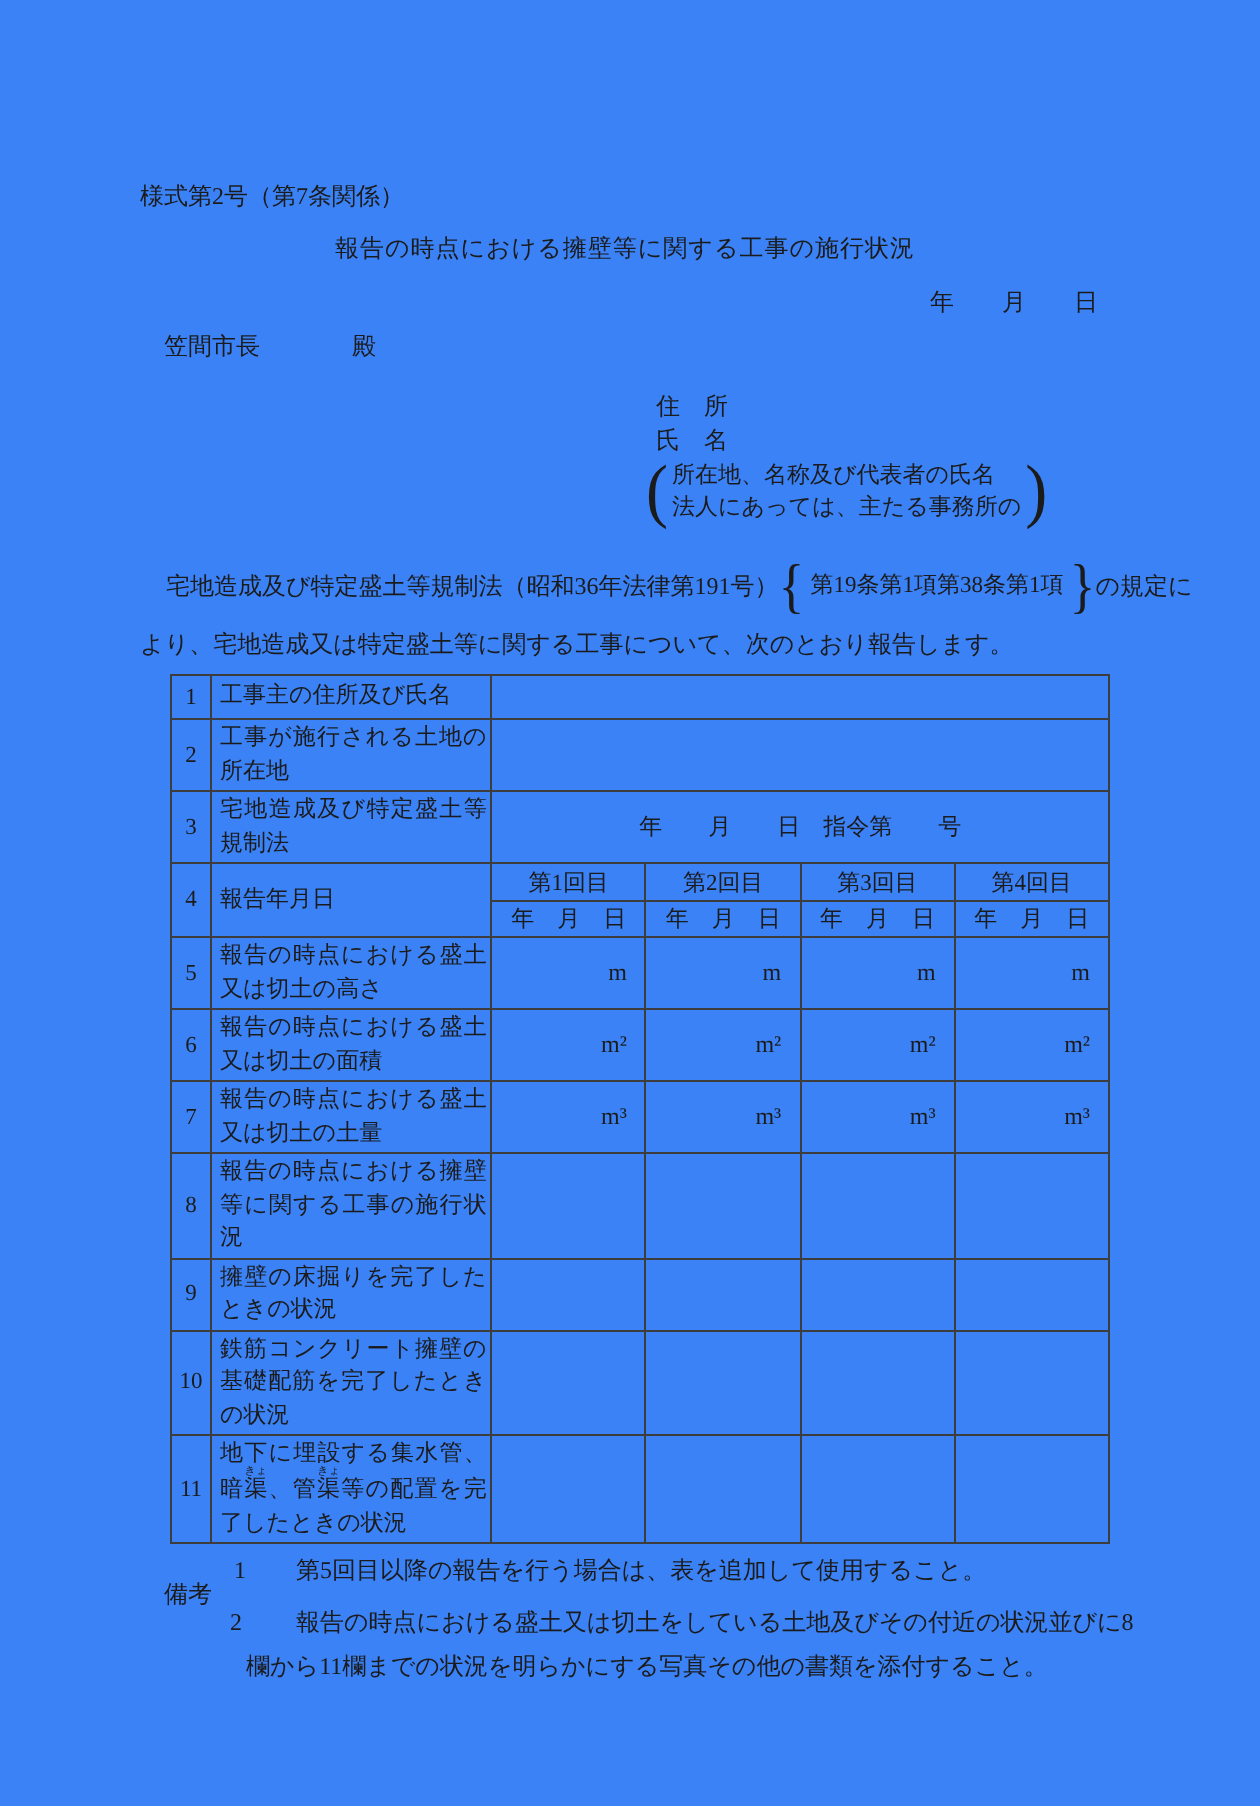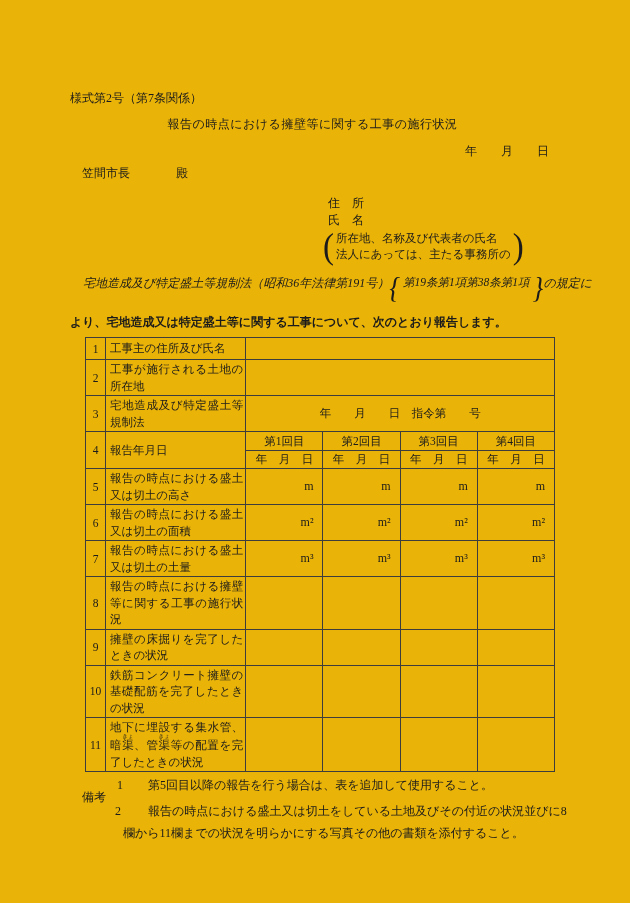--- a/index.html
+++ b/index.html
@@ -1,35 +1,35 @@
 <!DOCTYPE html>
 <html><head>
 <meta charset="utf-8">
 <style>
   html,body{margin:0;padding:0;background:#fff;}
   .page{
     width:630px;height:903px;box-sizing:border-box;
-    padding:90px 75px 20px 70px;background:#eab308;color:#1b1b1b;
+    padding:90px 75px 20px 70px;background:#3b82f6;color:#1b1b1b;
     font-family:"Liberation Serif","DejaVu Serif",serif;font-size:12px;
     position:relative;overflow:hidden;
   }
   .form-number{font-size:12px;}
   .title{text-align:center;margin-top:9px;letter-spacing:0.5px;}
   .date-line{text-align:right;padding-right:6px;margin-top:10px;}
   .addressee{margin-top:5px;margin-left:12px;}
   .addressee .suffix{margin-left:46px;}
   .applicant{margin-left:258px;margin-top:13px;line-height:17px;}
   .corp-note{display:flex;align-items:center;margin-top:1px;margin-left:-5px;}
   .paren{font-size:33px;font-weight:400;line-height:1;transform:scaleY(1.08);}
   .corp-lines{display:flex;flex-direction:column;font-size:11.5px;line-height:15.5px;margin:0 2px;}
   .law{margin-top:12px;}
-  .law-line1{display:flex;padding-left:13px;height:37px;white-space:nowrap;font-style:italic;}
+  .law-line1{display:flex;align-items:center;padding-left:13px;height:37px;white-space:nowrap;}
   .brace{font-size:27px;line-height:1;font-weight:300;transform:scaleY(1.12);}
   .law-clauses{display:flex;flex-direction:row;font-size:11.5px;line-height:15px;margin:0 3px;}
-  .law-line2{margin-top:2px;font-weight:bold;}
+  .law-line2{margin-top:2px;}
   table.form-table{border-collapse:collapse;table-layout:fixed;width:470px;margin:6px 0 0 15px;}
   .form-table td{border:1px solid #3d3d3d;font-size:11.5px;vertical-align:middle;padding:0 3px;overflow:hidden;}
   .form-table td.num{text-align:center;padding:0;font-size:11.5px;}
   .form-table td.label{text-align:justify;text-justify:inter-character;line-height:16.5px;padding:1px 2px 1px 4px;}
   .form-table td.center{text-align:center;}
   .form-table td.unit{text-align:right;padding-right:9px;font-size:12px;}
   .form-table td.datehdr{text-align:center;font-size:11.5px;}
   tr.h22{height:22px;} tr.h34{height:34px;} tr.h35{height:35px;} tr.h36{height:36px;}
   tr.h19{height:19px;} tr.h18{height:18px;} tr.h51{height:51px;} tr.h54{height:54px;}
   ruby{ruby-position:over;}

